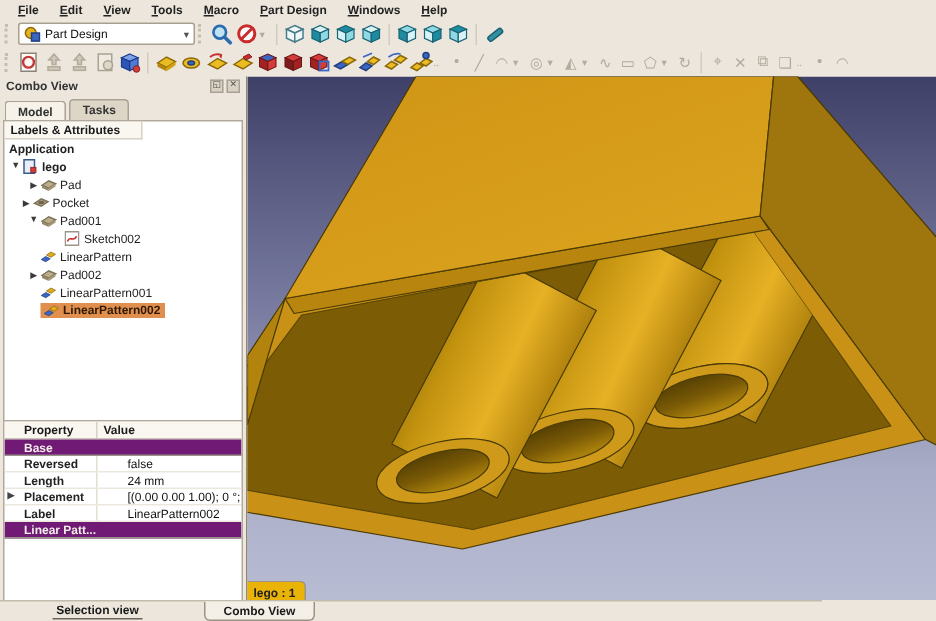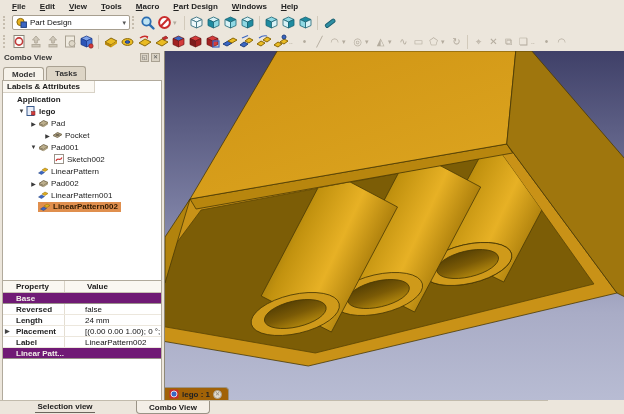--- a/index.html
+++ b/index.html
@@ -36,49 +36,49 @@
 
   .cv-tabs { height:16px; display:flex; align-items:flex-end; padding-left:3px; }
   .tab { padding:2px 8px 2px; font-size:8px; font-weight:700; border:1px solid #a9a192;
          border-bottom:none; border-radius:3px 3px 0 0; background:#ddd5c6; margin-right:2px; color:#333; }
   .tab.active { background:#f6f2ea; position:relative; top:1px; }
 
   .tree-box { position:absolute; left:2px; right:2px; top:29px; height:240px; background:#fff;
               border:1px solid #b1aa9c; overflow:hidden; }
   .tree-head { height:12px; line-height:12px; padding-left:4px; font-weight:700; background:#faf7f1;
                border-bottom:1px solid #d8d2c6; width:92px; border-right:1px solid #d8d2c6; }
-  .trow { height:12px; display:flex; align-items:center; white-space:nowrap;margin-left:11px; }
+  .trow { height:12px; display:flex; align-items:center; white-space:nowrap; }
   .trow .exp { width:9px; font-size:6px; color:#3a3a3a; text-align:center; flex:0 0 auto; }
   .trow .ticon { width:11px; height:10px; margin-right:2px; flex:0 0 auto; }
   .hl { display:flex; padding-right:3px; }
   .hl.selected { background:#e08f4e; }
   .hl.selected .tlabel { color:#2e1a02; font-weight:700; }
   .tlabel { font-size:8px; color:#222; }
   .bold { font-weight:700; }
 
   
   .prop-box { position:absolute; left:2px; right:2px; top:229px; height:154px; background:#fff;
               border:1px solid #b1aa9c; overflow:hidden; }
-  .phead { display:flex; height:12px; background:#faf7f1; border-bottom:1px solid #c9c2b5; font-weight:700;gap:18px; }
+  .phead { display:flex; height:12px; background:#faf7f1; border-bottom:1px solid #c9c2b5; font-weight:700; }
   .phead .c1 { width:62px; padding-left:13px; line-height:12px; border-right:1px solid #d8d2c6; }
   .phead .c2 { flex:1; padding-left:4px; line-height:12px; }
   .prow { display:flex; height:11px; border-bottom:1px solid #ece7dd; }
   .prow .c1 { width:62px; padding-left:13px; line-height:11px; border-right:1px solid #e4ded2;
               font-weight:700; color:#222; position:relative; white-space:nowrap; overflow:hidden;}
   .prow .c1 .pexp { position:absolute; left:2px; top:0; font-size:6px; color:#444; }
   .prow .c2 { flex:1; padding-left:4px; line-height:11px; white-space:nowrap; overflow:hidden; color:#111;margin-left:16px; }
   .pgroup { height:11px; background:#701a75; color:#f2efe9; font-weight:700; line-height:11px;
             padding-left:13px; border-bottom:1px solid #98918a; }
 
   
   .viewport { position:relative; width:460px; height:349px; border-left:1px solid #8e8878; }
   .viewport svg.scene { display:block; width:460px; height:349px; }
   .doc-tab { position:absolute; left:0; bottom:0; height:13px; display:flex; align-items:center; gap:3px;
-             background:#a16207; border:1px solid #9a9386; border-left:none; border-bottom:none;
-             border-top-right-radius:4px; padding:0 6px 0 4px; }
+             background:#eab308; border:1px solid #9a9386; border-left:none; border-bottom:none;
+             border-top-right-radius:4px; padding:0 6px 0 4px;flex-direction:column; }
   .doc-tab .dlbl { font-size:8px; font-weight:700; color:#222; }
   .closec { width:9px; height:9px; border-radius:50%; border:1px solid #a9a192; color:#8a8478;
             font-size:6px; line-height:7px; text-align:center; background:#e0d9cb; }
 
   
   .statusbar { position:absolute; left:0; top:400px; width:548px; height:14px; background:#ece6dc;
                border-top:1px solid #c2bbac; display:flex; align-items:stretch; }
   .sv-label { width:130px; display:flex; align-items:center; justify-content:center; font-weight:700; }
   .sv-label span { border-bottom:1px solid #6b655c; padding:0 2px 1px; }
   .cv-tab2 { display:flex; align-items:center; padding:0 12px; font-weight:700; background:#f4efe7;
@@ -374,21 +374,21 @@
           <span class="ticon"><svg width="11" height="10">
                 <path d="M1,5.5 5.5,2.5 10,4.5 5.5,7.5Z" fill="#bcae8c" stroke="#7d7257"></path>
                 <path d="M1,5.5 5.5,7.5 5.5,9.3 1,7.3Z" fill="#94876a"></path>
                 <path d="M5.5,7.5 10,4.5 10,6.3 5.5,9.3Z" fill="#a89a76"></path>
               </svg></span>
           <span class="hl">
               <span class="tlabel">Pad</span>
             </span>
         </div>
 
-        <div class="trow" style="padding-left:29px">
+        <div class="trow" style="padding-left:10px">
           <span class="exp">▶</span>
           <span class="ticon"><svg width="11" height="10">
                 <path d="M1,5.5 5.5,2.5 10,4.5 5.5,7.5Z" fill="#aea183" stroke="#7d7257"></path>
                 <ellipse cx="5.5" cy="5" rx="2" ry="1.1" fill="#6e6450"></ellipse>
               </svg></span>
           <span class="hl">
               <span class="tlabel">Pocket</span>
             </span>
         </div>
 

